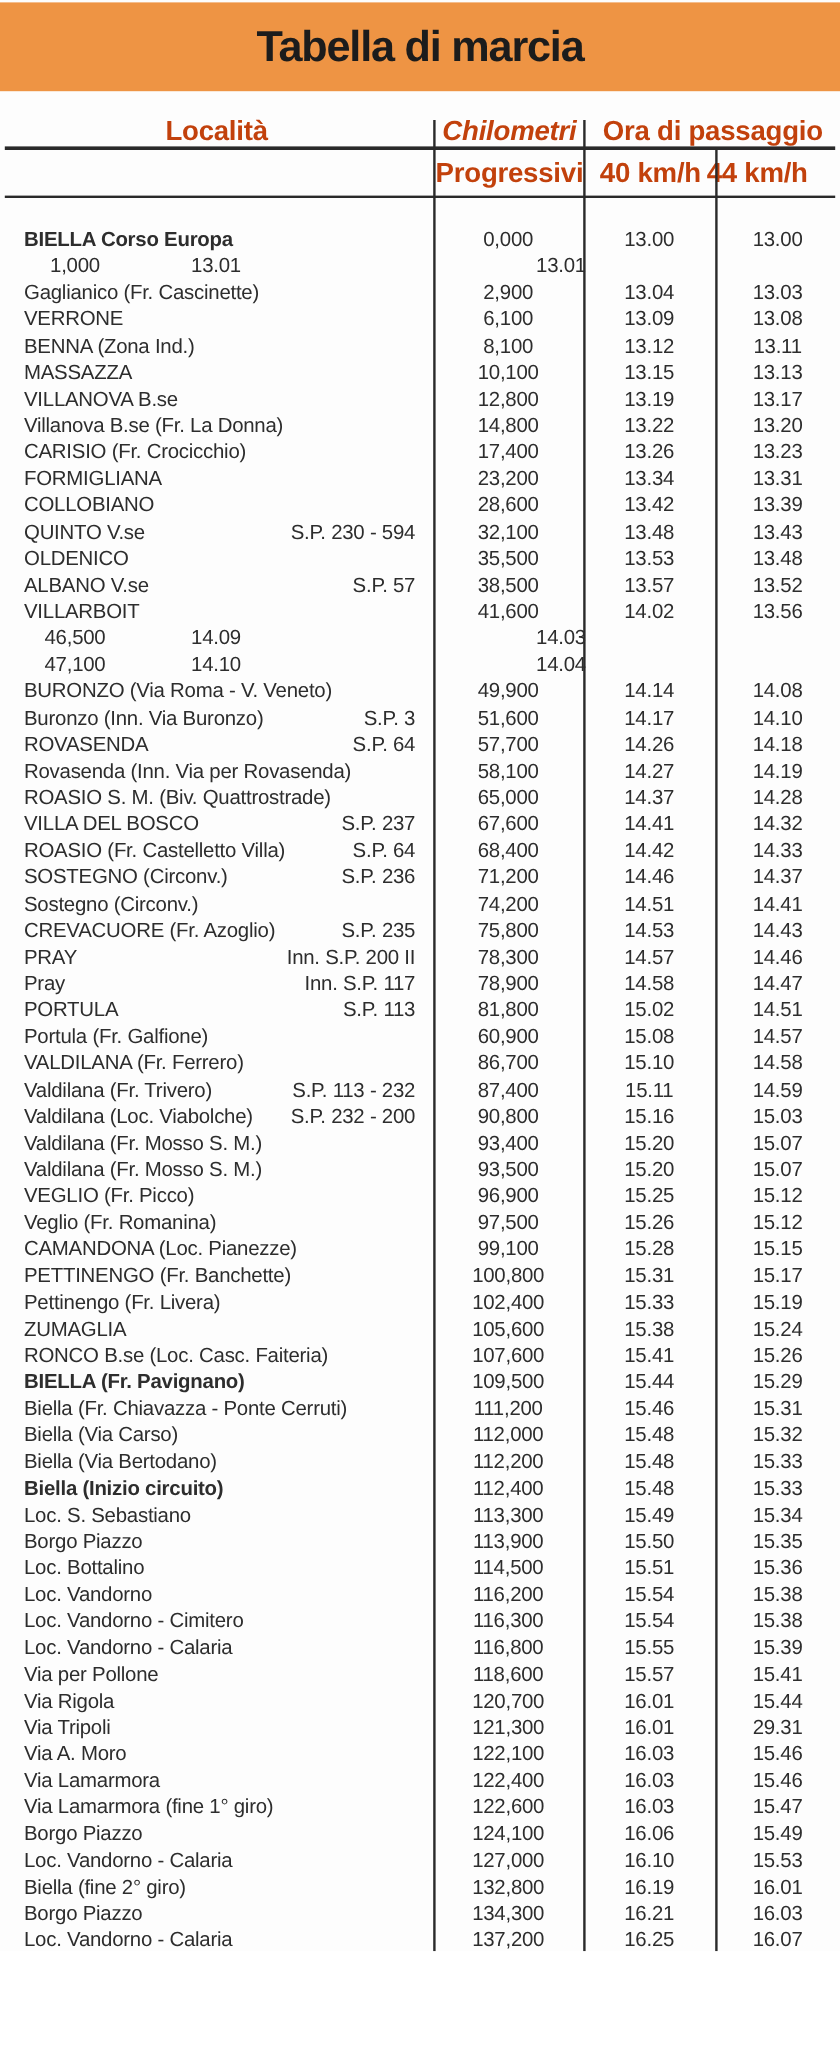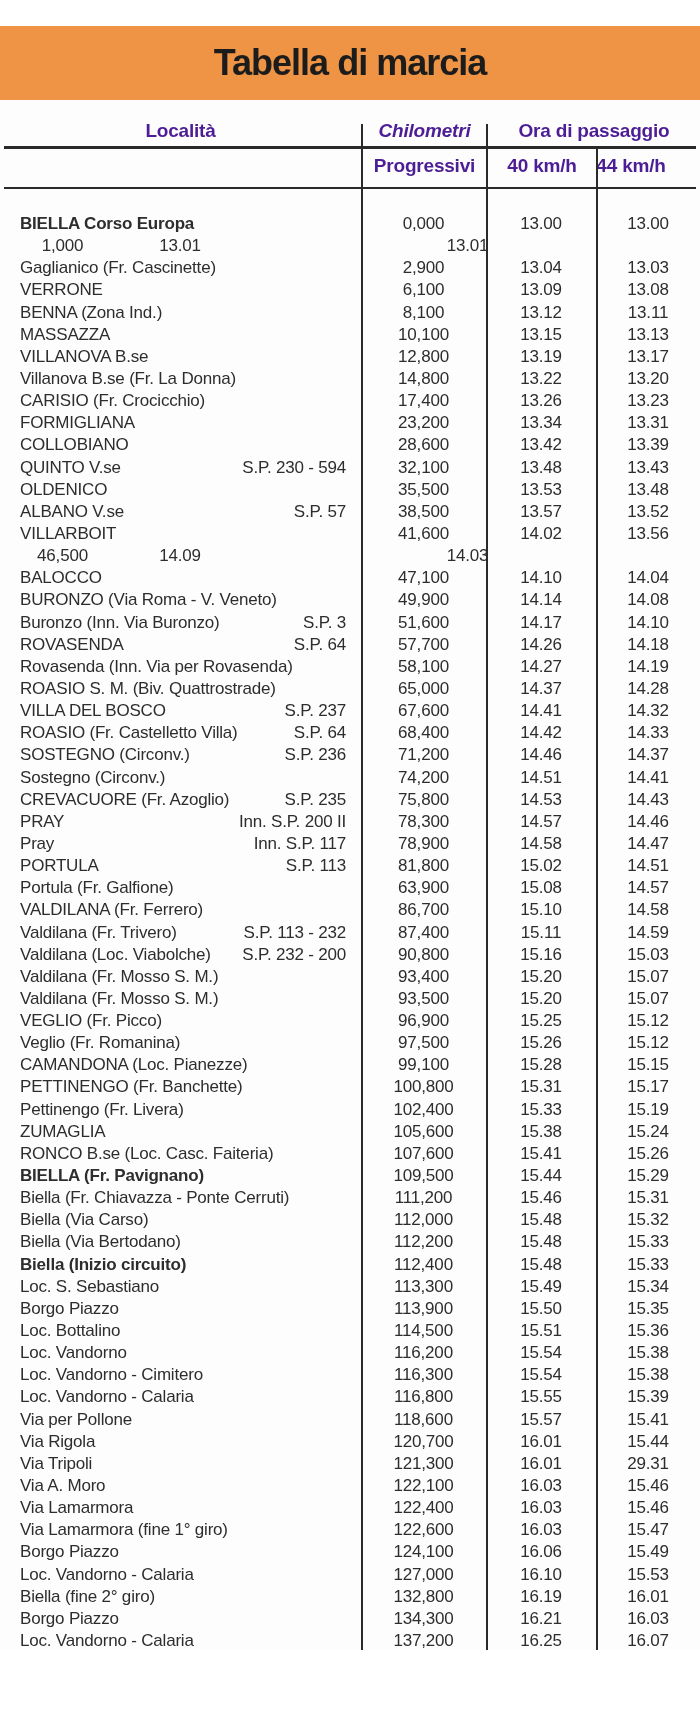--- a/index.html
+++ b/index.html
@@ -1,22 +1,22 @@
 <!DOCTYPE html>
 <html><head>
 <meta charset="utf-8">
 <style>
   html,body{margin:0;padding:0;background:#ffffff;}
   body{width:700px;font-family:"Liberation Sans",sans-serif;color:var(--ink,#2d2d2d);}
   .page{position:relative;width:700px;height:1626px;background:#fdfdfd;overflow:hidden;
-        letter-spacing:-0.2px;margin-top:24px;}
+        letter-spacing:-0.2px;}
   .banner{position:absolute;top:2px;left:0;width:700px;height:74px;
           background:var(--accent,#ee9444);display:flex;align-items:center;justify-content:center;}
   .banner .title{font-size:36px;font-weight:bold;letter-spacing:-1px;color:#1c1c1c;}
-  .hdr{position:absolute;text-align:center;font-weight:bold;font-size:19px;color:#4c1d95;}
+  .hdr{position:absolute;text-align:center;font-weight:bold;font-size:23px;color:#c2410c;}
   .hline{position:absolute;left:4px;right:4px;background:var(--line,#2a2a2a);}
   .hline.thick{top:122px;height:3px;}
   .hline.thin{top:163px;height:2px;}
   .vline{position:absolute;width:2px;background:var(--line,#2a2a2a);}
   .v1{left:361px;top:100px;height:1576px;}
   .v2{left:486px;top:100px;height:1576px;}
   .v3{left:596px;top:125px;height:1551px;}
   .rows{position:absolute;top:165px;left:0;width:700px;padding-top:24px;}
   .row{display:flex;height:22.15px;line-height:22.15px;font-size:17px;}
   .c1{width:361px;box-sizing:border-box;padding-left:20px;padding-right:15px;
@@ -201,24 +201,20 @@
     <div class="c4">13.56</div>
   </div>
 
   <div class="row">
     <div class="c2">46,500</div>
     <div class="c3">14.09</div>
     <div class="c4">14.03</div>
   </div>
 
   <div class="row">
-    <div class="c1">
-      <span class="nm">BALOCCO</span>
-      <span class="sp"></span>
-    </div>
     <div class="c2">47,100</div>
     <div class="c3">14.10</div>
     <div class="c4">14.04</div>
   </div>
 
   <div class="row">
     <div class="c1">
       <span class="nm">BURONZO (Via Roma - V. Veneto)</span>
       <span class="sp"></span>
     </div>
@@ -345,21 +341,21 @@
     <div class="c2">81,800</div>
     <div class="c3">15.02</div>
     <div class="c4">14.51</div>
   </div>
 
   <div class="row">
     <div class="c1">
       <span class="nm">Portula (Fr. Galfione)</span>
       <span class="sp"></span>
     </div>
-    <div class="c2">63,900</div>
+    <div class="c2">60,900</div>
     <div class="c3">15.08</div>
     <div class="c4">14.57</div>
   </div>
 
   <div class="row">
     <div class="c1">
       <span class="nm">VALDILANA (Fr. Ferrero)</span>
       <span class="sp"></span>
     </div>
     <div class="c2">86,700</div>

